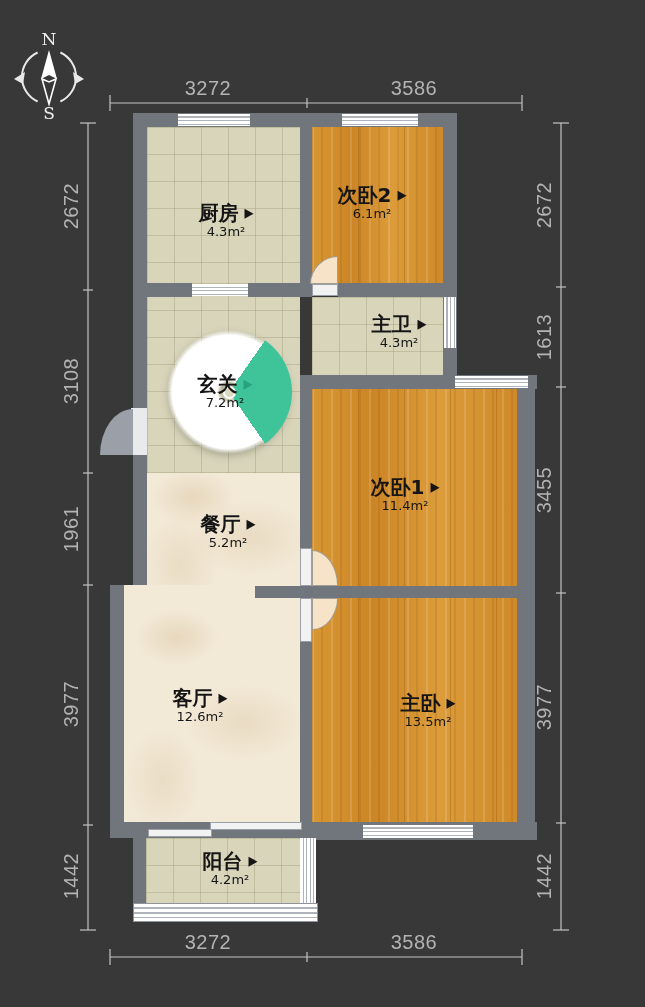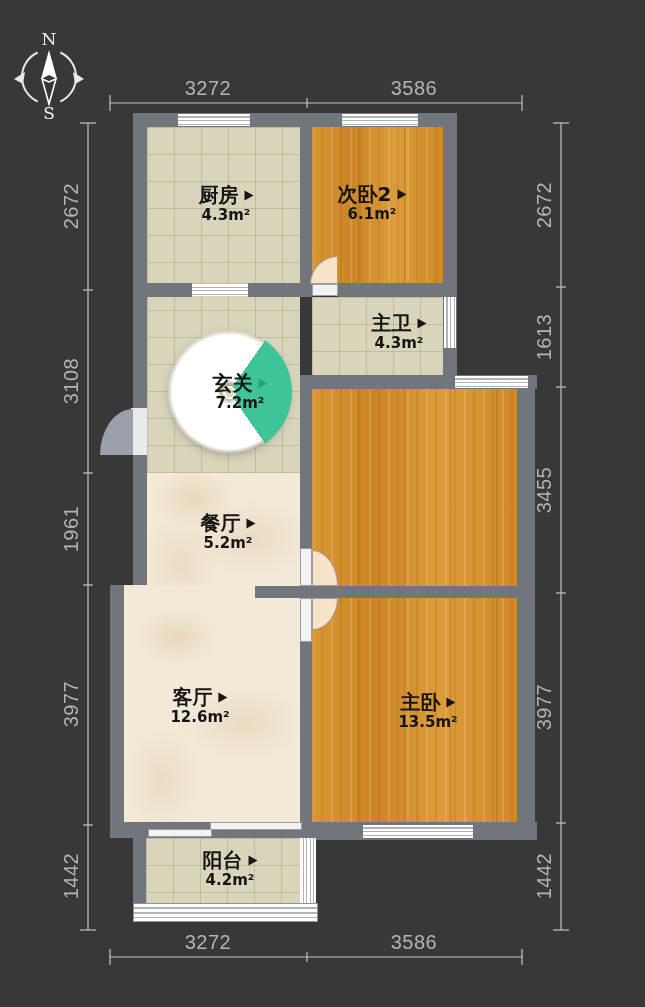--- a/index.html
+++ b/index.html
@@ -36,21 +36,21 @@
   .win-h { background:repeating-linear-gradient(180deg, #ffffff 0 2.5px, #adb3b9 2.5px 3.6px); }
   .win-v { background:repeating-linear-gradient(90deg, #ffffff 0 2.5px, #adb3b9 2.5px 3.6px); }
   .win-big { background:repeating-linear-gradient(180deg, #ffffff 0 3.2px, #aeb4ba 3.2px 4.8px); border:1px solid #8f949b; }
 
   .door-arc { background:#f6e3c8; border:1px solid rgba(95,100,110,.55); }
   .door-leaf { background:#f2f2f2; border:1px solid #9aa0a6; }
 
   
   .room-label { position:absolute; transform:translate(-50%,-50%); text-align:center; color:#151515; white-space:nowrap; z-index:40; }
   .rl-top { display:flex; align-items:center; justify-content:center; font-size:20px; font-weight:700; line-height:1.05; }
-  .rl-area { font-size:15px; font-weight:700; line-height:1.2; }
+  .rl-area { font-size:13px; font-weight:400; line-height:1.2; }
   .arrow { display:inline-block; width:0; height:0; border-left:9px solid #151515; border-top:5.5px solid transparent; border-bottom:5.5px solid transparent; margin-left:6px; }
   .arrow.teal { border-left-color:#27a37d; }
 
   
   .dim-label { position:absolute; color:#b3b3b3; font-size:20px; letter-spacing:.5px; transform:translate(-50%,-50%); z-index:50; font-family:"Liberation Sans", sans-serif; }
   .dim-label.vert { transform:translate(-50%,-50%) rotate(-90deg); }
 
   .entry-ring { border-radius:50%;
     background:radial-gradient(closest-side, rgba(255,255,255,0) 0 8px, #ffffff 12px 57px, rgba(255,255,255,0) 62px);
     filter:drop-shadow(0 3px 4px rgba(50,50,35,.35));
@@ -110,47 +110,54 @@
   <div class="abs door-arc" style="left:310px;top:256px;width:28px;height:28px;border-radius:100% 0 0 0;z-index:21"></div>
   <div class="abs door-leaf" style="left:300px;top:548px;width:12px;height:38px;z-index:21"></div>
   <div class="abs door-arc" style="left:312px;top:550px;width:26px;height:36px;border-radius:0 100% 0 0;z-index:21"></div>
   <div class="abs door-leaf" style="left:300px;top:598px;width:12px;height:44px;z-index:21"></div>
   <div class="abs door-arc" style="left:312px;top:598px;width:26px;height:32px;border-radius:0 0 100% 0;z-index:21"></div>
 
   <div class="abs entry-ring" style="left:166px;top:329px;width:126px;height:126px"></div>
   <div class="abs entry-fan" style="left:166px;top:329px;width:126px;height:126px"></div>
   <div class="abs entry-hole" style="left:223px;top:386px;width:13px;height:13px"></div>
 
-  <div class="room-label" style="left:226px;top:204px">
+  <div class="room-label" style="left:226px;top:221px">
     <div class="rl-top">
         <span>厨房</span>
         <span class="arrow"></span>
       </div>
     <div class="rl-area">4.3m²</div>
   </div>
   <div class="room-label" style="left:372px;top:203px">
     <div class="rl-top">
         <span>次卧2</span>
         <span class="arrow"></span>
       </div>
     <div class="rl-area">6.1m²</div>
   </div>
   <div class="room-label" style="left:399px;top:332px">
     <div class="rl-top">
         <span>主卫</span>
         <span class="arrow"></span>
       </div>
     <div class="rl-area">4.3m²</div>
   </div>
-  <div class="room-label" style="left:240px;top:392px">
+  <div class="room-label" style="left:225px;top:392px">
     <div class="rl-top">
         <span>玄关</span>
         <span class="arrow teal"></span>
       </div>
     <div class="rl-area">7.2m²</div>
+  </div>
+  <div class="room-label" style="left:405px;top:495px">
+    <div class="rl-top">
+        <span>次卧1</span>
+        <span class="arrow"></span>
+      </div>
+    <div class="rl-area">11.4m²</div>
   </div>
   <div class="room-label" style="left:228px;top:532px">
     <div class="rl-top">
         <span>餐厅</span>
         <span class="arrow"></span>
       </div>
     <div class="rl-area">5.2m²</div>
   </div>
   <div class="room-label" style="left:200px;top:706px">
     <div class="rl-top">

